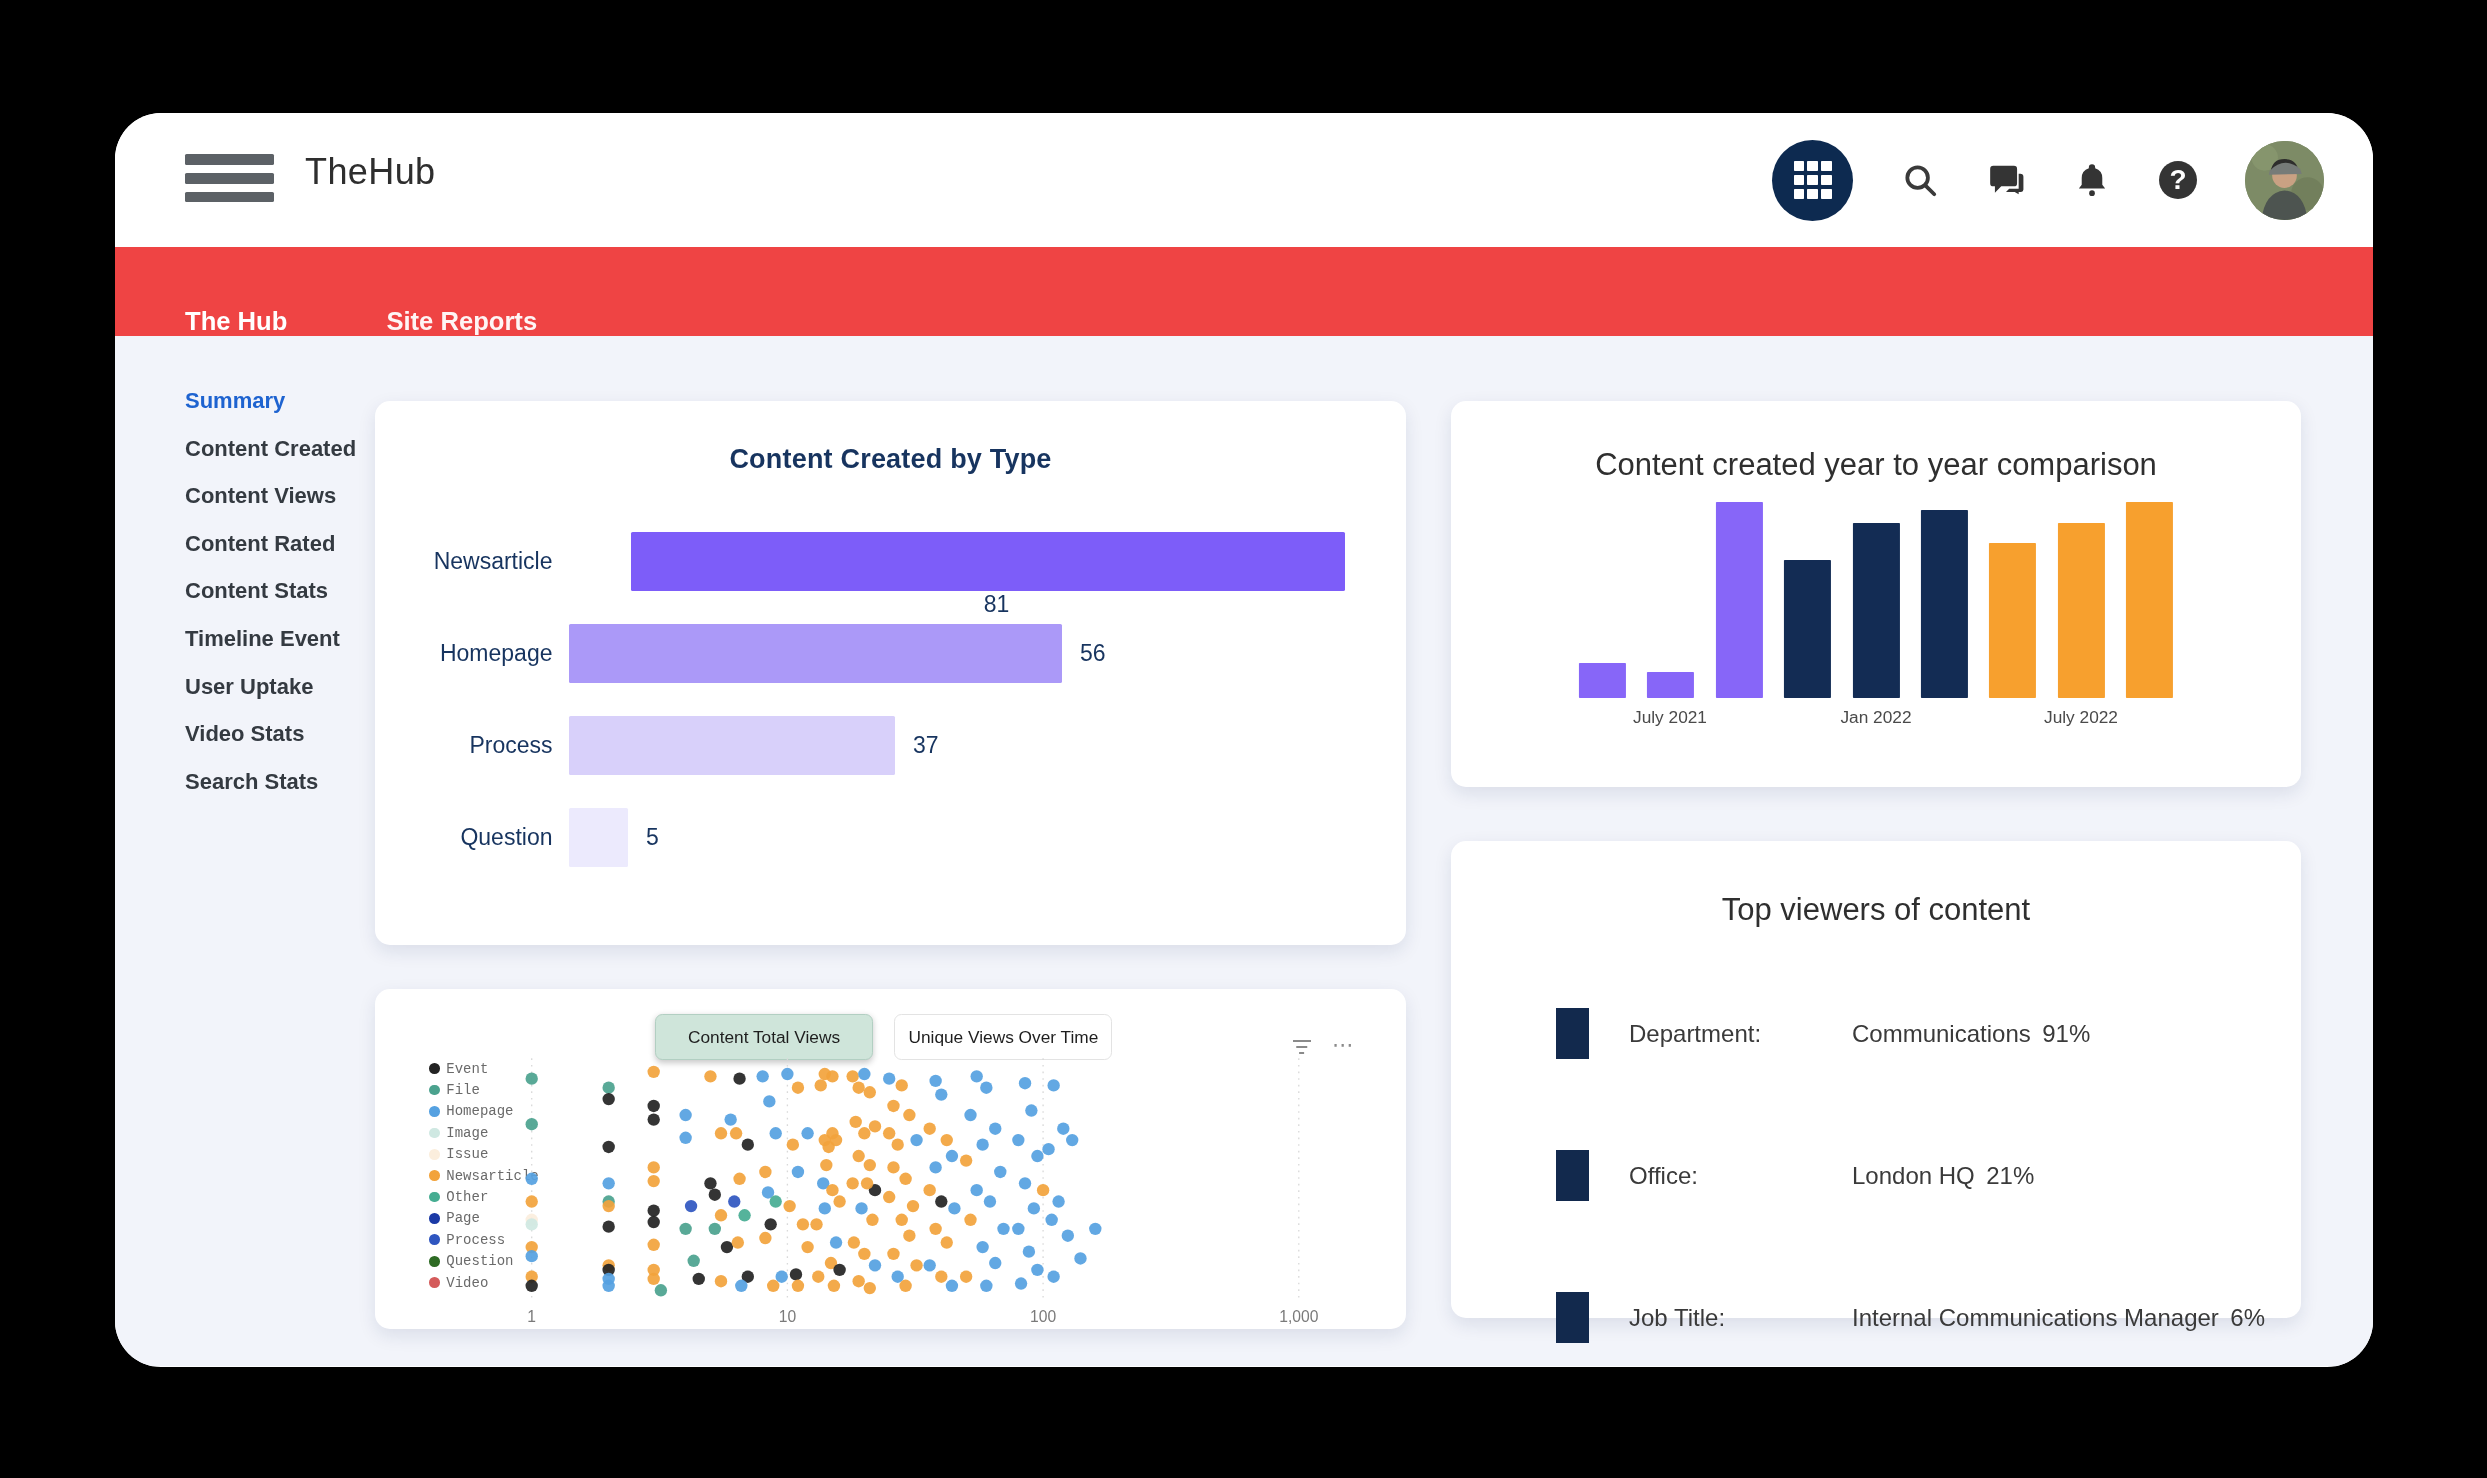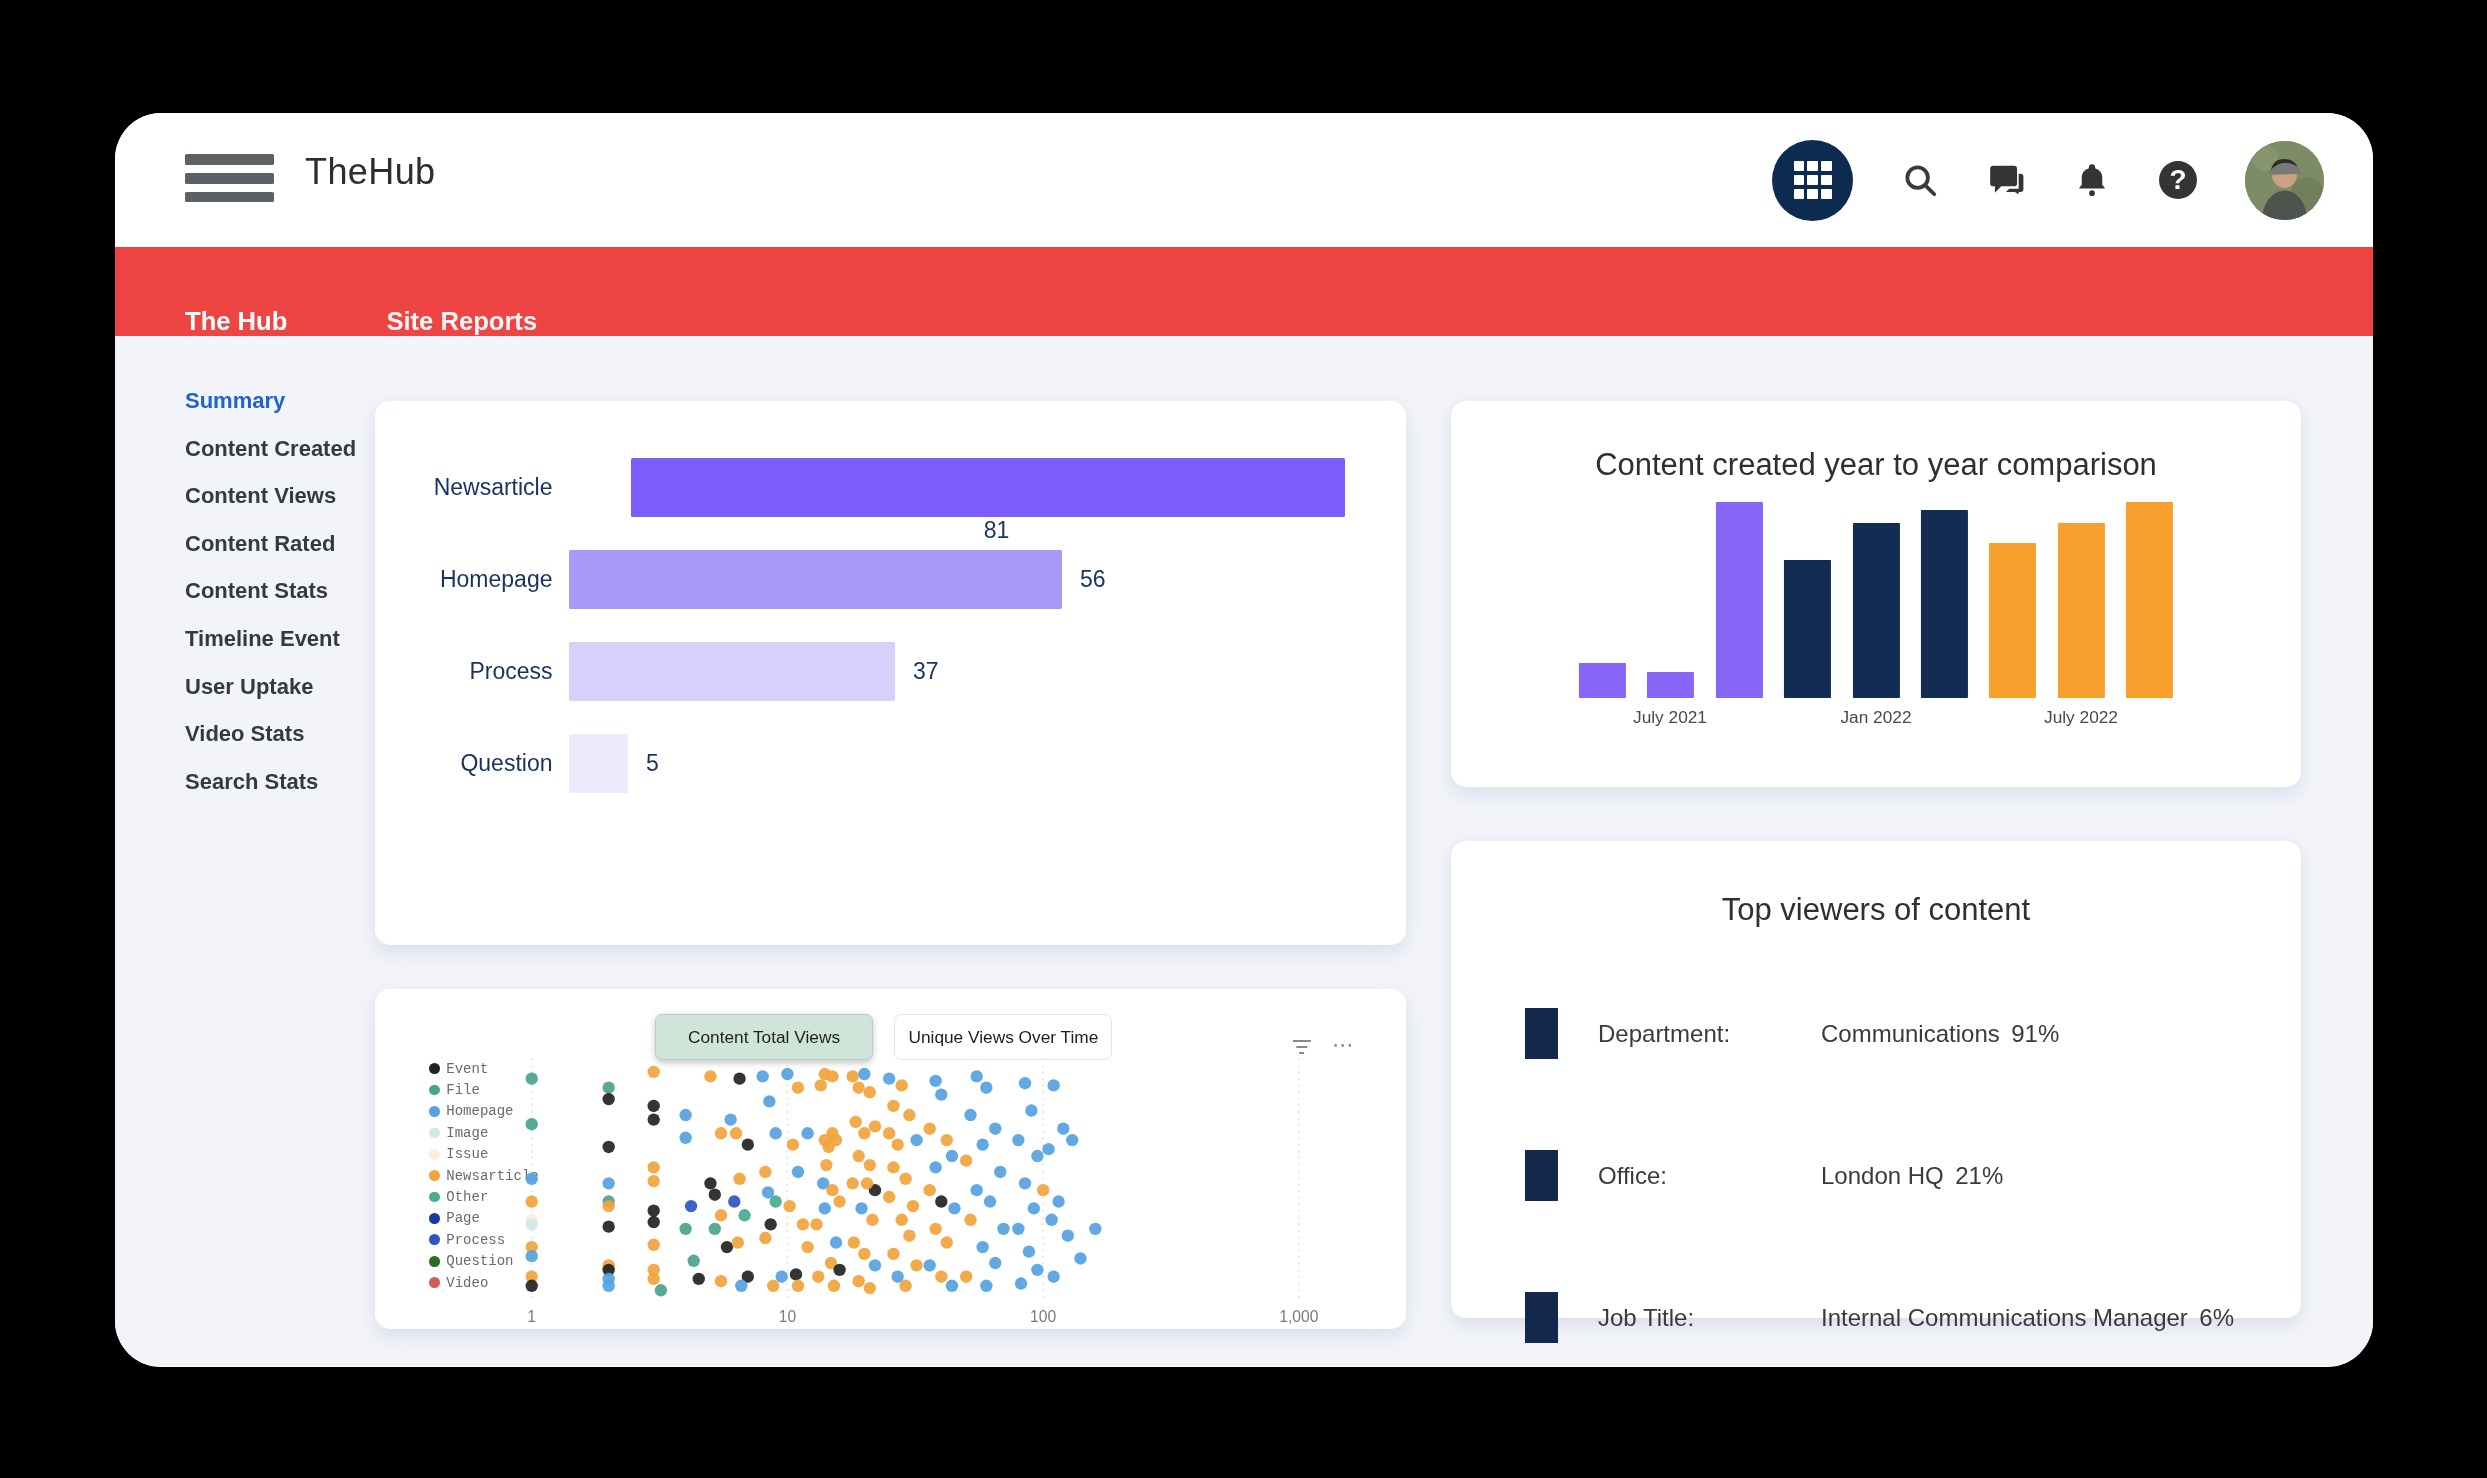--- a/index.html
+++ b/index.html
@@ -70,21 +70,21 @@
   .ellipsis-icon { font-size:21.4px; line-height:11.5px; letter-spacing:1.6px; color:#8a8a8a; }
   .legend { position:absolute; left:54px; top:69px; }
   .legend .leg-item { display:flex; align-items:center; height:21.4px;font-family:Liberation Mono, monospace; }
   .legend .leg-dot { width:10.7px; height:10.7px; border-radius:50%; margin-right:6.6px; flex:0 0 10.7px; }
   .legend .leg-label { font-size:14px; color:#6a6a6a; }
   .scatter-svg { position:absolute; left:0; top:0; }
   .x-tick { font-size:19px; fill:#7a7a7a; }
 
   
   .card-viewers .chart-title { text-align:center; margin-top:51px; font-size:31px; color:#2f2f2f; }
-  .viewer-rows { margin-top:56px; }
+  .viewer-rows { margin-top:56px;padding-left:31px; }
   .viewer-row { display:flex; align-items:center; height:99px; padding-left:74px; margin-bottom:43px; }
   .viewer-bullet { width:33px; height:51px; background:#12294d; margin-right:40px; flex:0 0 33px; }
   .viewer-label { width:223px; font-size:24px; color:#3a3a3a; }
   .viewer-value { font-size:24px; color:#3a3a3a; }
   .viewer-pct { font-size:24px; color:#3a3a3a; margin-left:11.5px; }
 </style>
 </head>
 <body>
 
 <div class="window">
@@ -157,20 +157,21 @@
         <div class="side-item">Content Views</div>
         <div class="side-item">Content Rated</div>
         <div class="side-item">Content Stats</div>
         <div class="side-item">Timeline Event</div>
         <div class="side-item">User Uptake</div>
         <div class="side-item">Video Stats</div>
         <div class="side-item">Search Stats</div>
       </div>
 
     <div class="card card-bar">
+      <div class="chart-title">Content Created by Type</div>
       <div class="bar-rows" id="bar-rows">
           <div class="bar-row">
             <div class="bar-label">Newsarticle</div>
             <div class="bar-track">
               <div style="display: flex; align-items: center; flex-direction: column;">
                 <div class="bar-fill" style="width: 714px; background: rgb(125, 93, 249);"></div>
                 <span class="bar-value">81</span>
               </div>
             </div>
           </div>

